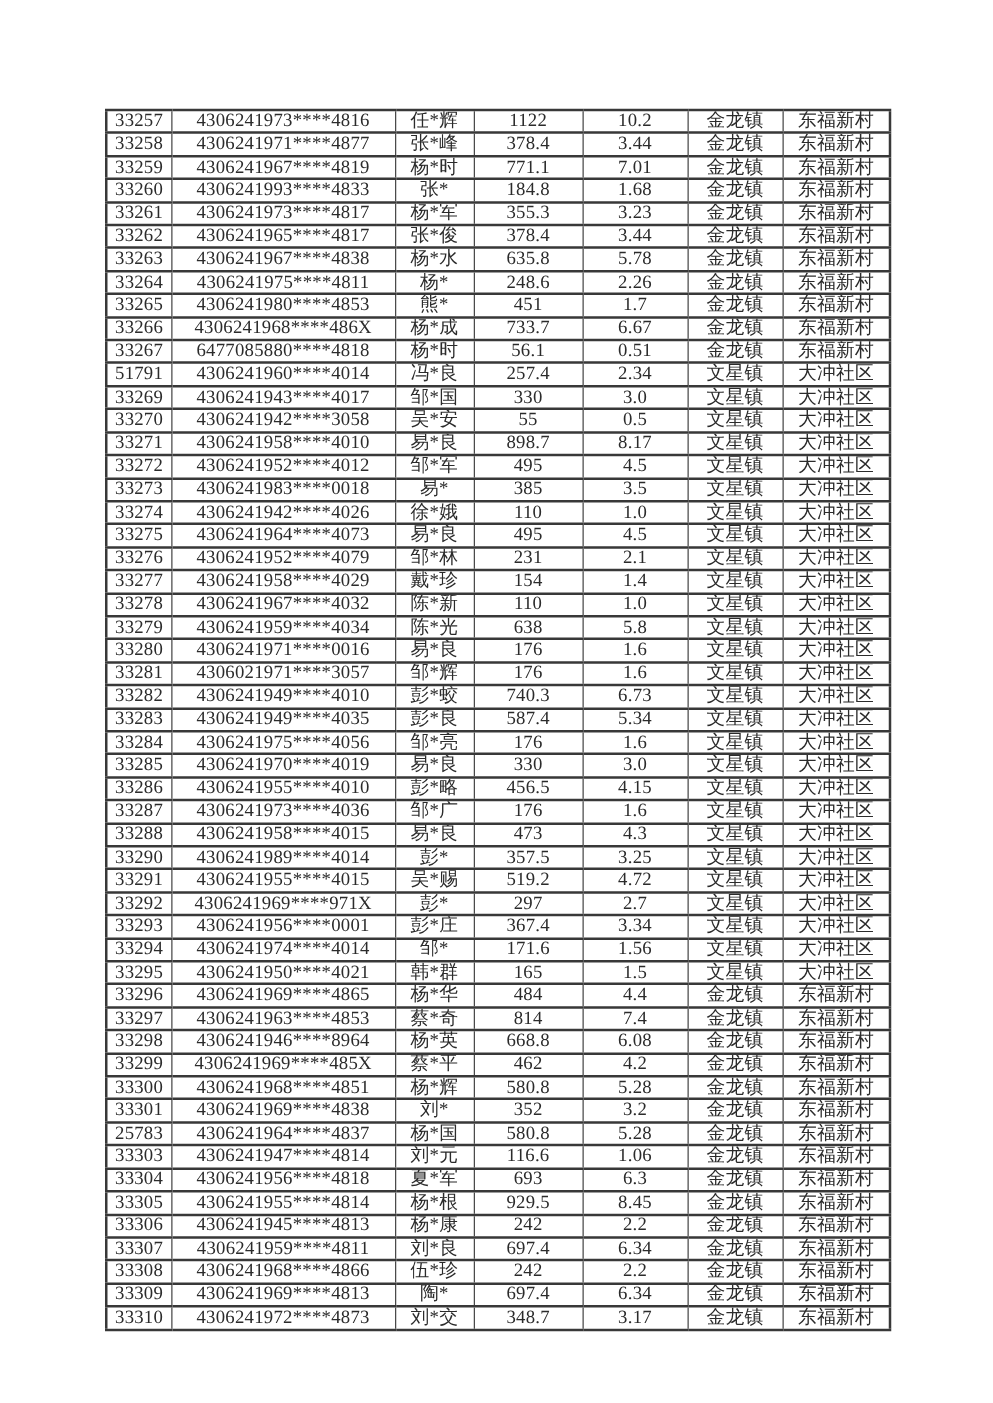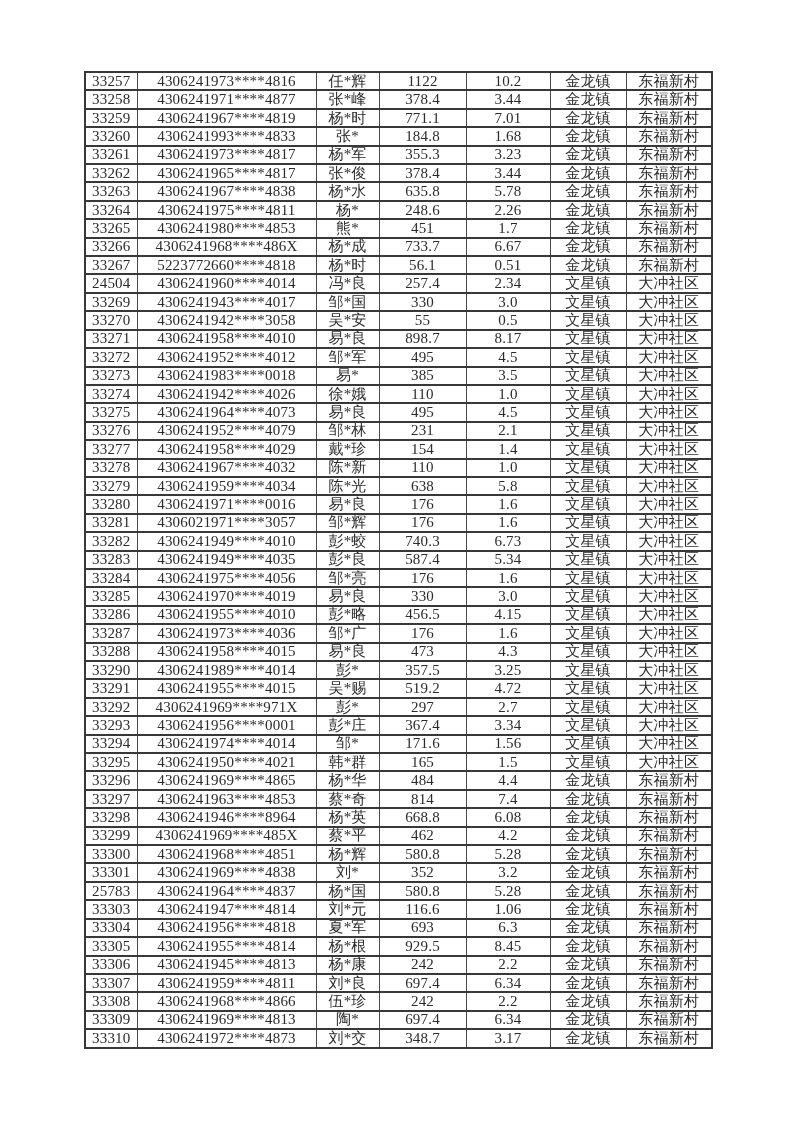--- a/index.html
+++ b/index.html
@@ -11,21 +11,21 @@
     position: relative;
     width: 794px;
     height: 1122px;
     background: #ffffff;
     overflow: hidden;
     font-family: "Liberation Serif", "DejaVu Serif", serif;
   }
   table.records {
     position: absolute;
     left: 84px;
-    top: 71px;
+    top: 87px;
     width: 627px;
     height: 978px;
     border-collapse: collapse;
     table-layout: fixed;
     border: 2px solid #383838;
   }
   table.records td {
     border: 1px solid #4a4a4a;
     border-top: 2px solid #383838;
     border-bottom: 2px solid #383838;
@@ -140,29 +140,29 @@
           <td>33266</td>
           <td>4306241968****486X</td>
           <td>杨*成</td>
           <td>733.7</td>
           <td>6.67</td>
           <td>金龙镇</td>
           <td>东福新村</td>
         </tr>
         <tr>
           <td>33267</td>
-          <td>5223772660****4818</td>
+          <td>6477085880****4818</td>
           <td>杨*时</td>
           <td>56.1</td>
           <td>0.51</td>
           <td>金龙镇</td>
           <td>东福新村</td>
         </tr>
         <tr>
-          <td>24504</td>
+          <td>51791</td>
           <td>4306241960****4014</td>
           <td>冯*良</td>
           <td>257.4</td>
           <td>2.34</td>
           <td>文星镇</td>
           <td>大冲社区</td>
         </tr>
         <tr>
           <td>33269</td>
           <td>4306241943****4017</td>

